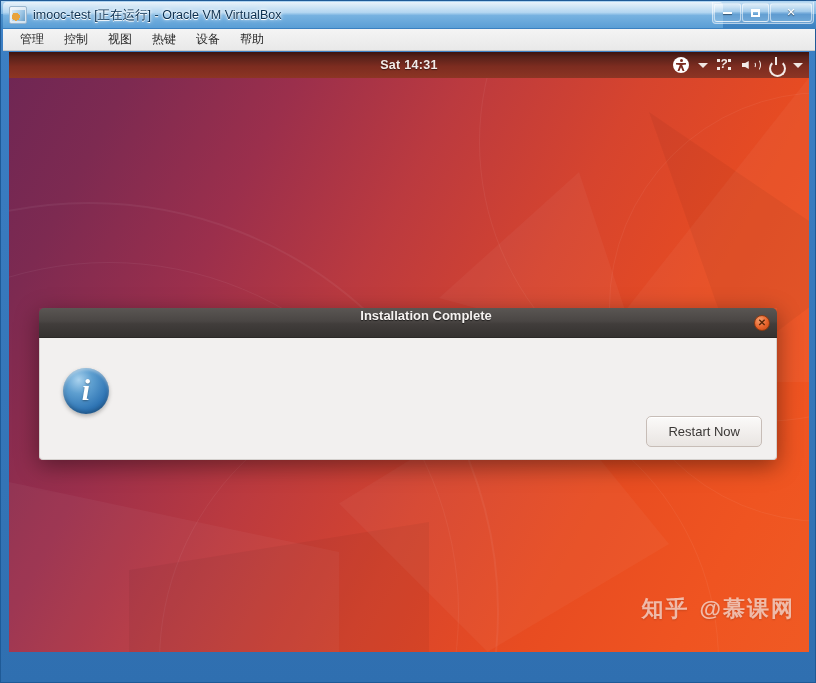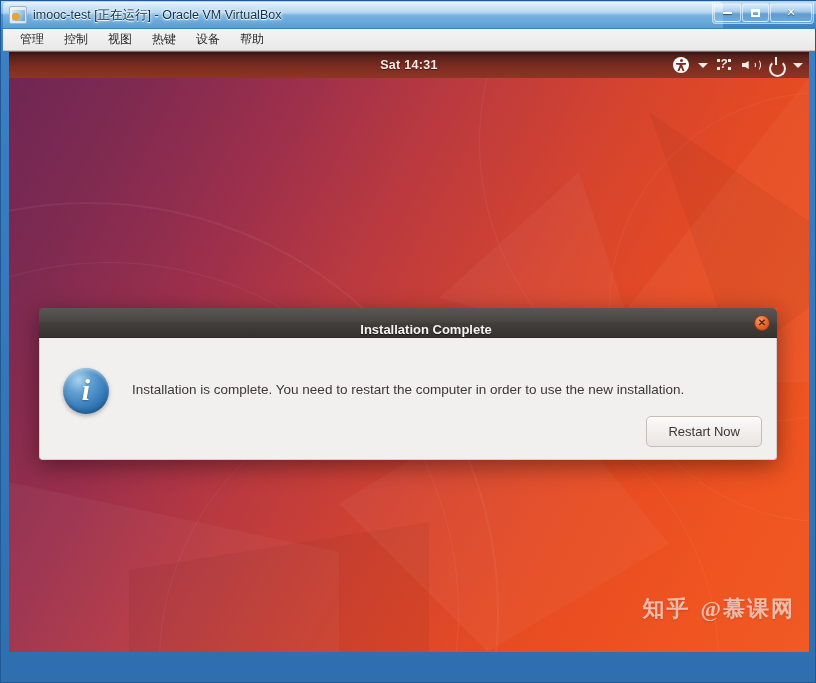--- a/index.html
+++ b/index.html
@@ -164,21 +164,21 @@
   
   #dialog {
     position: absolute; left: 30px; top: 256px; width: 738px; height: 152px;
     box-shadow: 0 6px 22px rgba(0,0,0,0.42);
     z-index: 10;
   }
   #dialog-titlebar {
     height: 30px; width: 100%;
     background: linear-gradient(to bottom, #5a5653 0%, #4a4644 45%, #413d3b 55%, #353230 100%);
     border-radius: 5px 5px 0 0;
-    position: relative; display: flex; align-items: flex-end; justify-content: center;
+    position: relative; display: flex; align-items: flex-start; justify-content: center;
     border-bottom: 1px solid #2b2927;
     padding-left: 36px;
   }
   #dialog-title {
     font-size: 13px; font-weight: bold; color: #f6f3f1;
     text-shadow: 0 1px 1px rgba(0,0,0,0.6);
   }
   #dialog-close {
     position: absolute; right: 7px; top: 7px; width: 16px; height: 16px;
     border-radius: 50%;
@@ -268,21 +268,21 @@
       linear-gradient(135deg, transparent 70%, #8aa9c4 71%, #8aa9c4 79%, transparent 80%);
   }
 
   
   #watermark {
     position: absolute; right: 14px; bottom: 28px; z-index: 20;
     font-size: 22px; font-weight: bold; color: rgba(255,255,255,0.62);
     letter-spacing: 2px; white-space: nowrap;
     text-shadow: 0 1px 2px rgba(0,0,0,0.15);
   }
-  #watermark .handle { margin-left: 10px; font-family: Liberation Serif, serif; }
+  #watermark .handle { margin-left: 10px; }
 </style>
 </head>
 <body>
 
 <div id="vbox-window">
 
   <div id="titlebar">
     <div id="titlebar-inner">
       <div id="win-icon"></div>
       <div id="win-title">imooc-test [正在运行] - Oracle VM VirtualBox</div>
@@ -365,21 +365,20 @@
       <div id="dialog-titlebar">
         <div id="dialog-title">Installation Complete</div>
         <div id="dialog-close">
           <span>✕</span>
         </div>
       </div>
       <div id="dialog-body">
         <div id="info-icon">
           <span>i</span>
         </div>
-        <div id="dialog-message">Installation is complete. You need to restart the computer in order to use the new installation.</div>
         <div id="dialog-buttons">
           <button id="restart-button">Restart Now</button>
         </div>
       </div>
     </div>
 
     <div id="watermark">
       <span>知乎</span><span class="handle">@慕课网</span>
     </div>
   </div>

